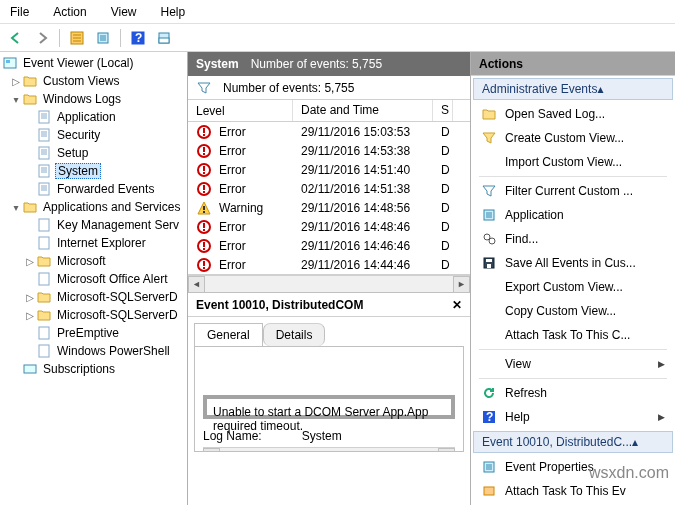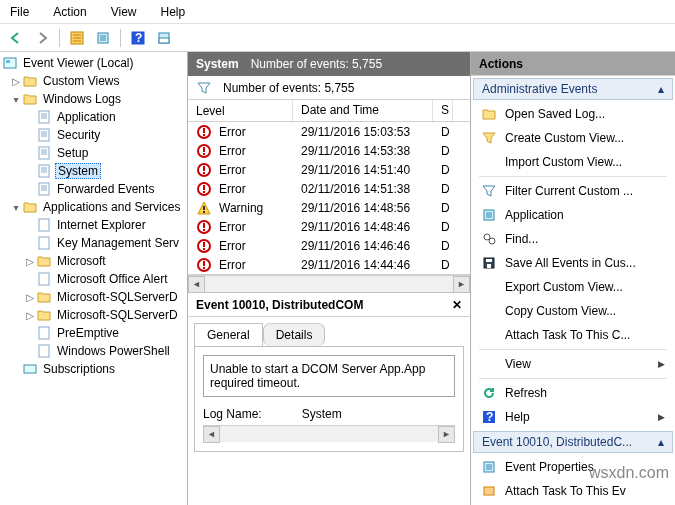--- a/index.html
+++ b/index.html
@@ -34,26 +34,26 @@
 .col-last { width: 20px; }
 .hscroll { height: 17px; background: #f0f0f0; border-top: 1px solid #d0d0d0; display: flex; align-items: center; }
 .hscroll .tr { width: 17px; height: 17px; background: #e8e8e8; border: 1px solid #c0c0c0; display: flex; align-items: center; justify-content: center; font-size: 9px; color: #555; }
 .hscroll .track { flex: 1; }
 
 .detail-head { height: 25px; display: flex; align-items: center; justify-content: space-between; padding: 0 8px; background: #fff; border-top: 1px solid #c0c0c0; border-bottom: 1px solid #d0d0d0; font-weight: 600; }
 .tabs { display: flex; padding: 6px 6px 0 6px; gap: 0; }
 .tab { padding: 4px 12px; border: 1px solid #c0c0c0; border-bottom: none; background: #fff; }
 .tab.inactive { background: #f0f0f0; border-top-color: #d0d0d0; border-radius: 7px; }
 .detail-body { border: 1px solid #c0c0c0; margin: 0 6px 6px 6px; padding: 8px; height: 106px; overflow: hidden; }
-.msg-box { border: 1px solid #a3a3a3; padding: 6px; height: 42px; margin-bottom: 10px; }
+.msg-box { border: 4px solid #a3a3a3; padding: 6px; height: 24px; margin-bottom: 10px; margin-top: 40px; }
 .field-row { display: flex; gap: 40px; margin-bottom: 4px; }
 
 .right { width: 205px; border-left: 1px solid #b0b0b0; display: flex; flex-direction: column; }
 .right-head { background: #a3a3a3; height: 24px; display: flex; align-items: center; padding: 0 8px; font-weight: 600; border-bottom: 1px solid #d0d0d0; }
-.act-group-head { background: #e8eef7; border: 1px solid #b8cce0; padding: 3px 8px; display: flex; justify-content: space-between; align-items: center; font-weight: 400; color: #1a3c70; margin: 2px; }
+.act-group-head { background: #e8eef7; border: 1px solid #b8cce0; padding: 3px 8px; display: flex; align-items: center; font-weight: 400; color: #1a3c70; margin: 2px; }
 .act-list { padding: 0; }
 .act-item { display: flex; align-items: center; gap: 8px; padding: 4px 10px; white-space: nowrap; overflow: hidden; }
 .act-item .aico { width: 16px; height: 16px; display: inline-flex; align-items: center; justify-content: center; }
 .act-sep { height: 1px; background: #e0e0e0; margin: 2px 8px; }
 .arrow-r { margin-left: auto; color: #444; font-size: 9px; }
 
 .watermark { position: absolute; right: 6px; bottom: 23px; font-size: 16px; color: #888; }
 </style>
 </head>
 <body>
@@ -197,30 +197,30 @@
           </span>
           <span class="lbl">Applications and Services</span>
         </div>
       <div class="tree-row">
           <span class="ind" style="width:34px"></span>
           <span class="ico">
             <svg width="12" height="14">
               <rect x="1" y="1" width="10" height="12" fill="#fff" stroke="#8ac"></rect>
             </svg>
           </span>
+          <span class="lbl">Key Management Serv</span>
+        </div>
+      <div class="tree-row">
+          <span class="ind" style="width:34px"></span>
+          <span class="ico">
+            <svg width="12" height="14">
+              <rect x="1" y="1" width="10" height="12" fill="#fff" stroke="#8ac"></rect>
+            </svg>
+          </span>
           <span class="lbl">Internet Explorer</span>
-        </div>
-      <div class="tree-row">
-          <span class="ind" style="width:34px"></span>
-          <span class="ico">
-            <svg width="12" height="14">
-              <rect x="1" y="1" width="10" height="12" fill="#fff" stroke="#8ac"></rect>
-            </svg>
-          </span>
-          <span class="lbl">Key Management Serv</span>
         </div>
       <div class="tree-row">
           <span class="ind" style="width:22px"></span>
           <span class="tw">▷</span>
           <span class="ico">
             <svg width="14" height="12">
               <path d="M1 2h4l1 1h7v8H1z" fill="#ffe08a" stroke="#caa22a"></path>
             </svg>
           </span>
           <span class="lbl">Microsoft</span>

